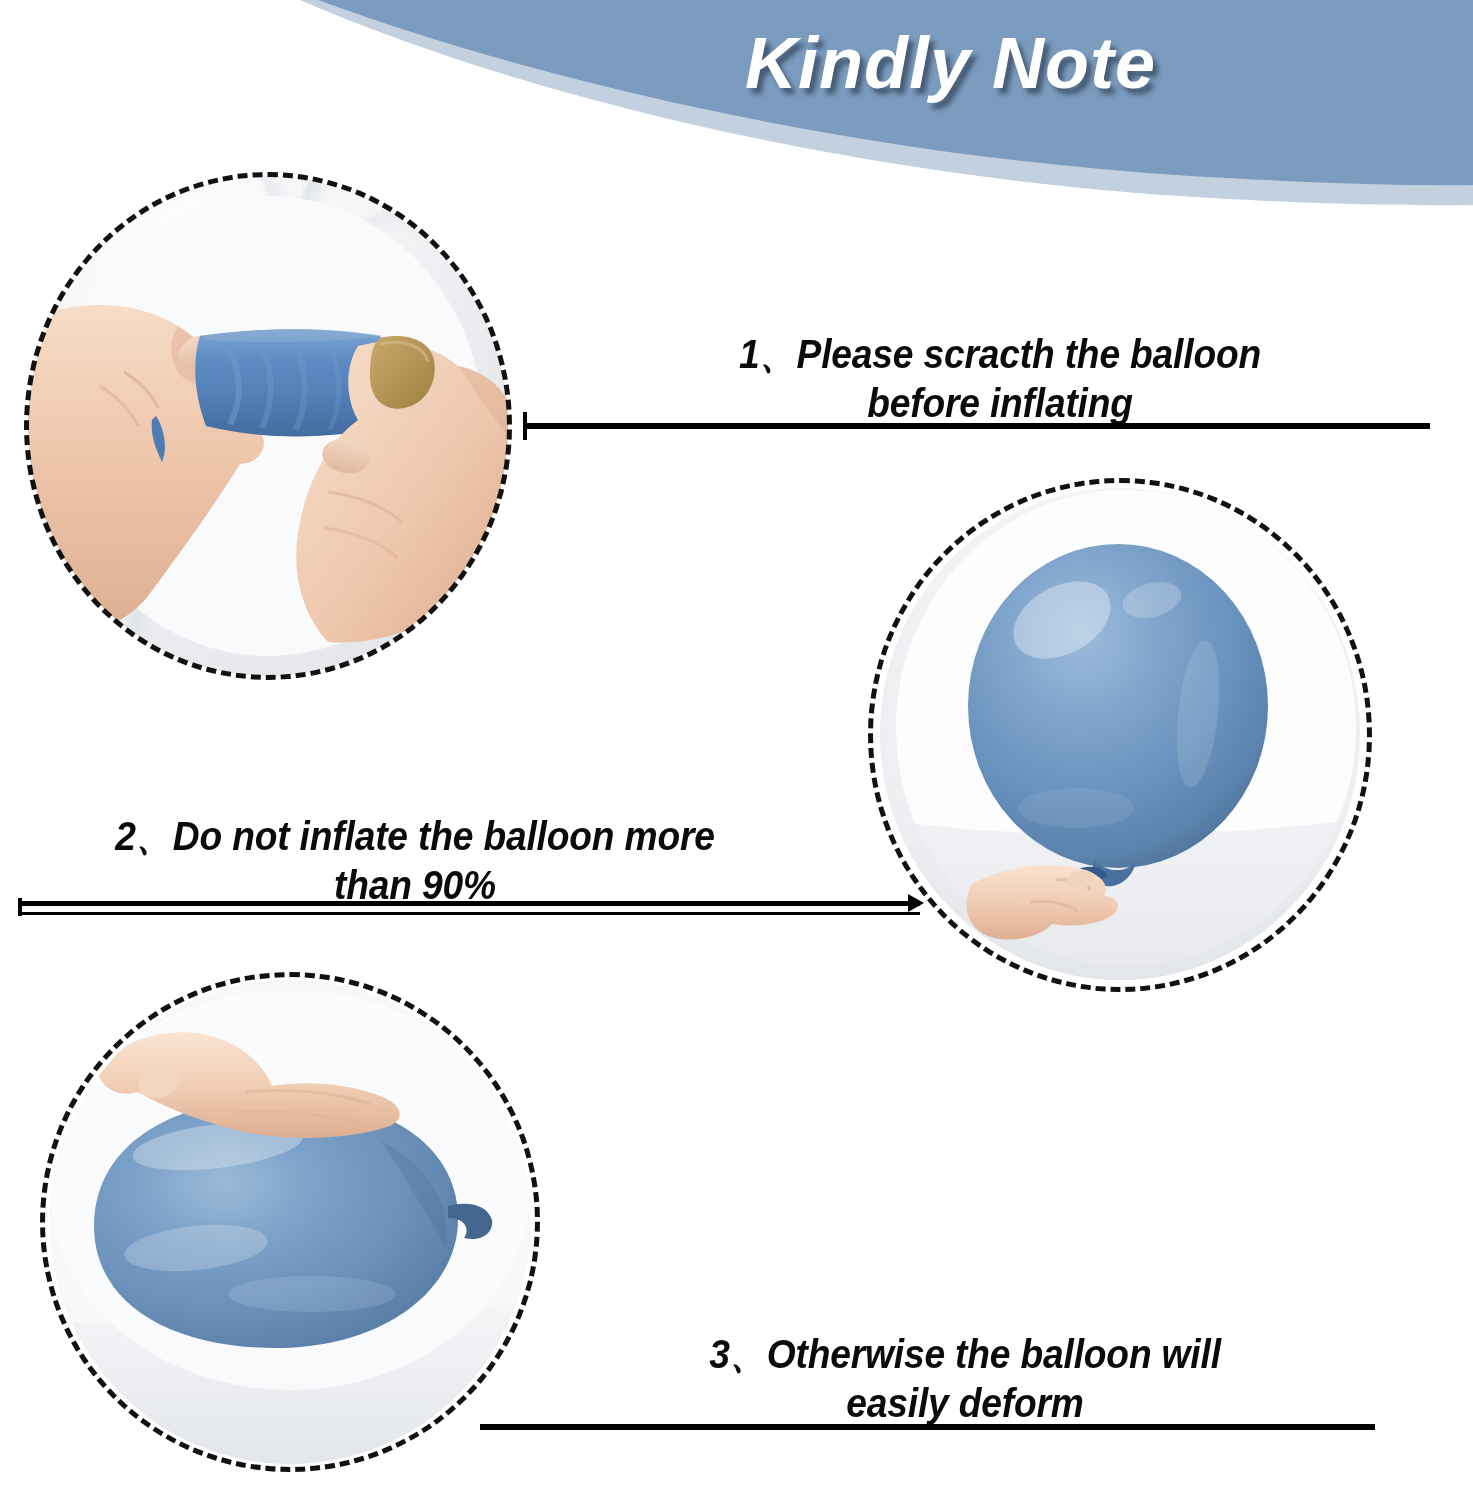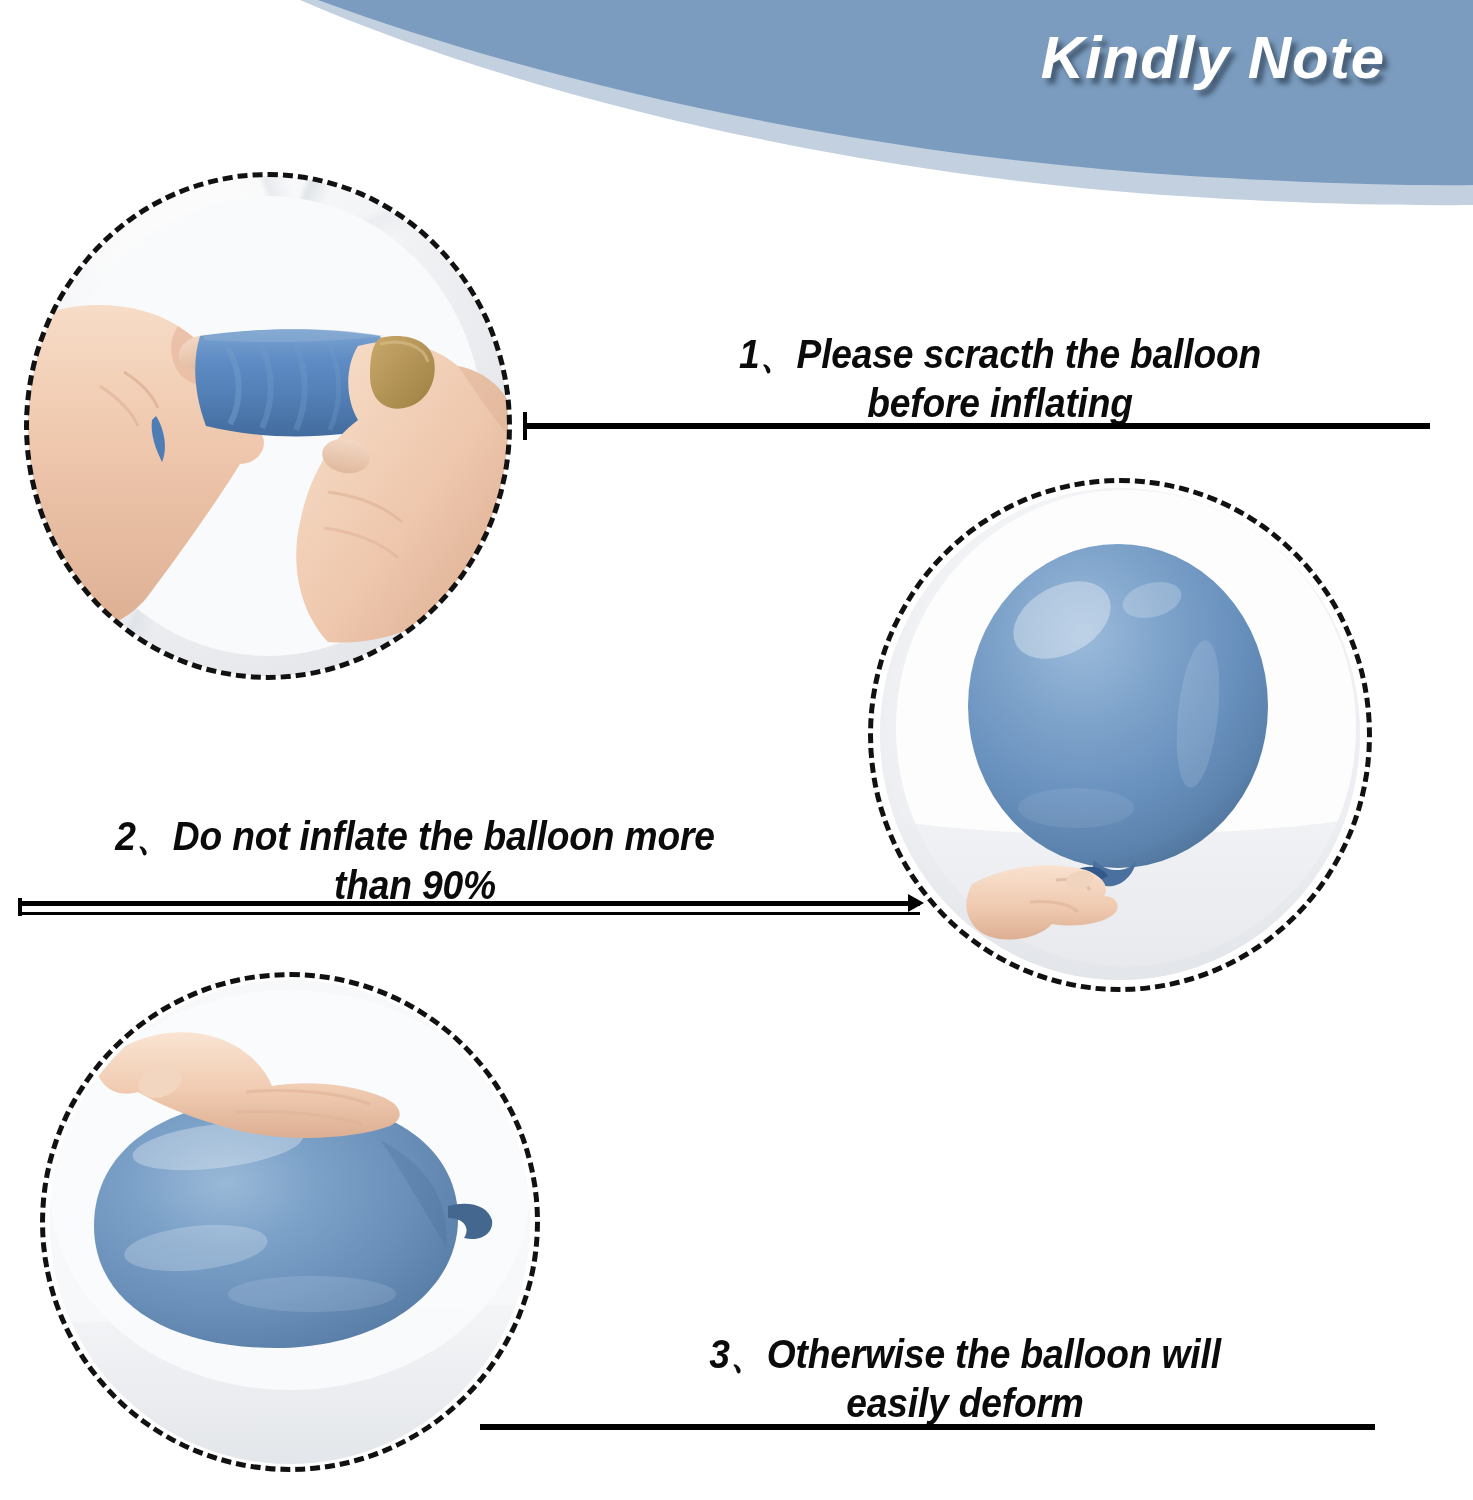--- a/index.html
+++ b/index.html
@@ -12,26 +12,26 @@
   }
   #page{position:relative;width:1473px;height:1500px;overflow:hidden;background:#fff;}
 
   
   .banner{position:absolute;left:0;top:0;width:1473px;height:240px;overflow:hidden;}
   .banner svg{display:block;}
   .banner-title{
     position:absolute;
     left:745px;top:26px;
     width:640px;
-    text-align:right;
+    text-align:left;
     color:#ffffff;
     font-family:"Liberation Sans", sans-serif;
     font-weight:bold;
     font-style:italic;
-    font-size:60px;
+    font-size:72px;
     letter-spacing:1px;
     line-height:1.05;
     text-shadow:5px 6px 5px rgba(25,38,55,0.55);
     white-space:nowrap;
   }
 
   
   .photo{
     position:absolute;
     border-radius:50%;

